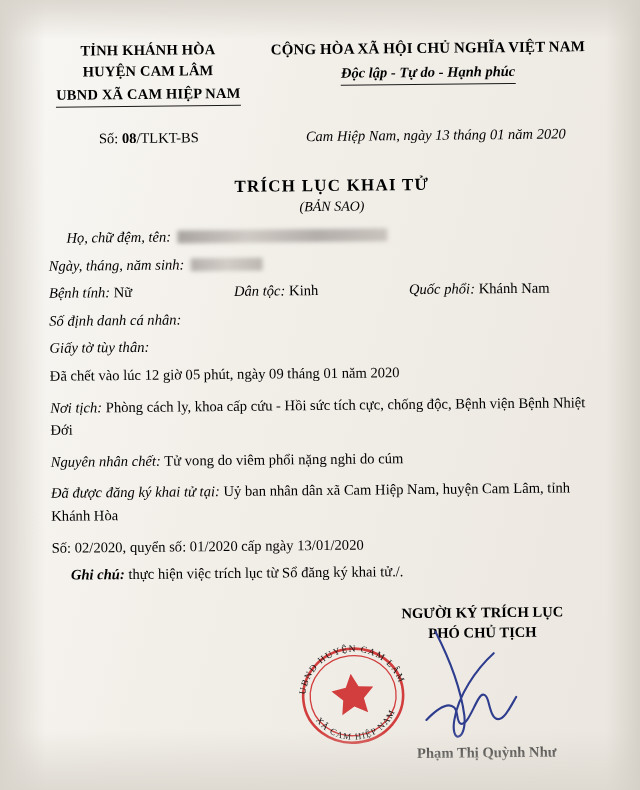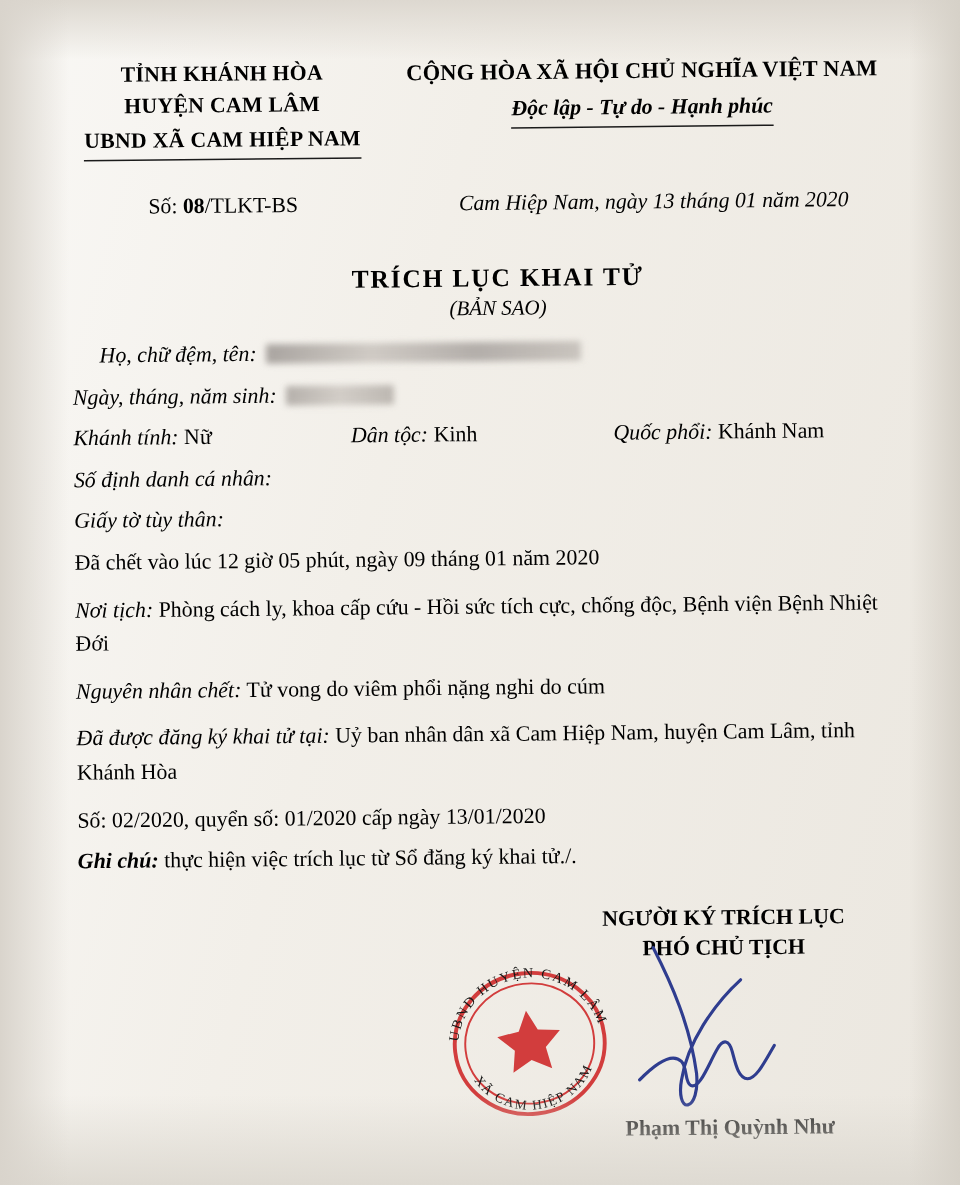--- a/index.html
+++ b/index.html
@@ -141,21 +141,21 @@
   .body {
     position: absolute;
     top: 228px;
     left: 50px;
     width: 545px;
     font-size: 14.6px;
     line-height: 1.0;
   }
   .row { position: relative; margin-bottom: 13px; }
   .lbl { font-style: italic; }
-  .lbl-b { font-weight: bold; font-style: italic; }
+  .lbl-b { font-weight: bold; font-style: italic; margin-left: 19px; }
   .val { }
   .indent { padding-left: 18px; }
 
   .row-inline { display: flex; }
   .c1 { width: 185px; }
   .c2 { width: 175px; }
   .c3 { flex: 1; }
 
   .redact {
     display: inline-block;
@@ -253,21 +253,21 @@
         <span class="redact r1"></span>
       </div>
 
       <div class="row">
         <span class="lbl">Ngày, tháng, năm sinh:</span>
         <span class="redact r2"></span>
       </div>
 
       <div class="row row-inline">
         <div class="c1">
-          <span class="lbl">Khánh tính:</span>
+          <span class="lbl">Bệnh tính:</span>
           <span class="val">Nữ</span>
         </div>
         <div class="c2">
           <span class="lbl">Dân tộc:</span>
           <span class="val">Kinh</span>
         </div>
         <div class="c3">
           <span class="lbl">Quốc phổi:</span>
           <span class="val">Khánh Nam</span>
         </div>

